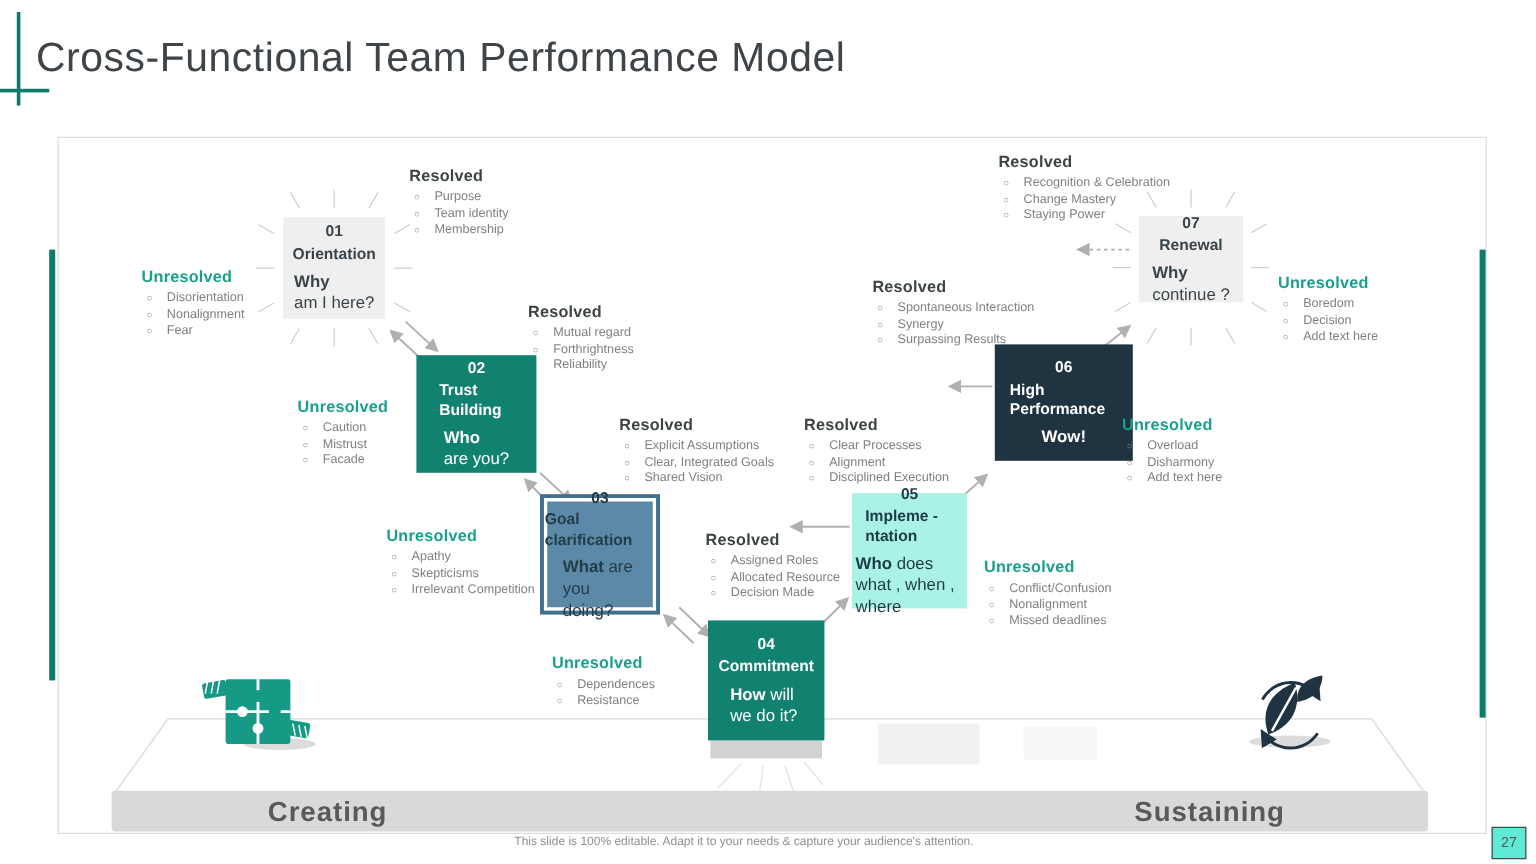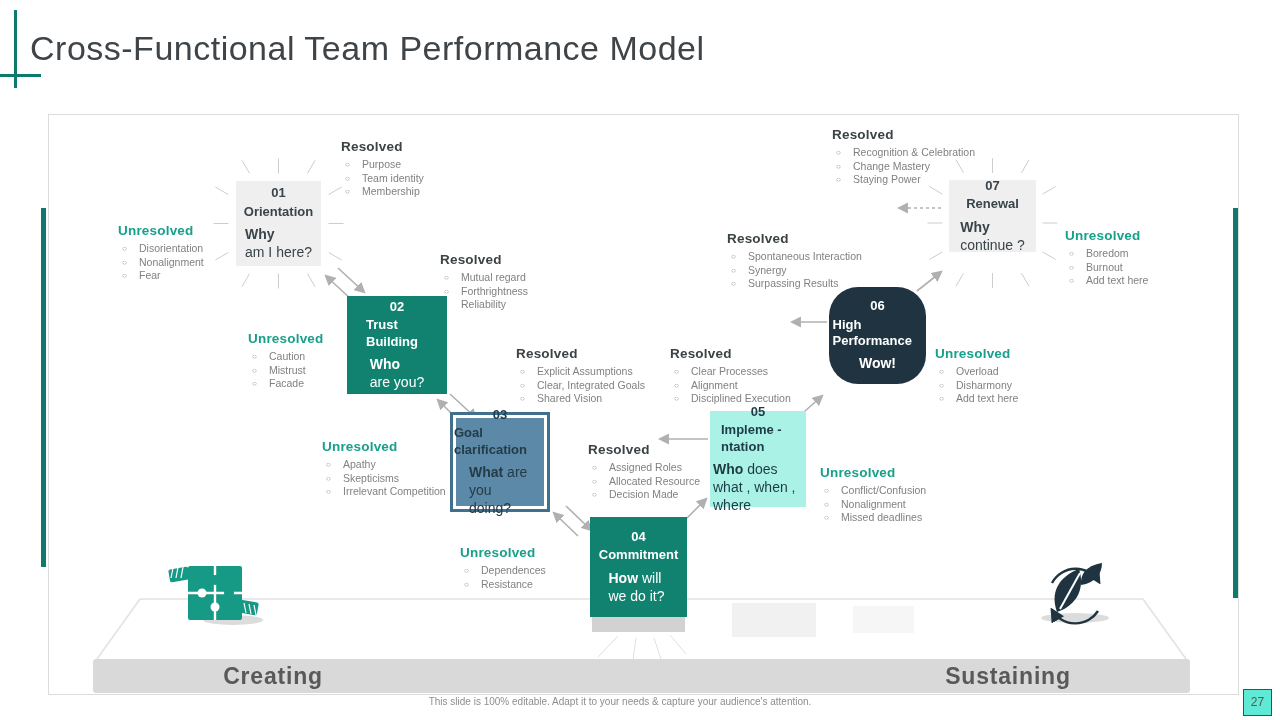--- a/index.html
+++ b/index.html
@@ -188,21 +188,21 @@
       <div class="stage teal" style="left: 590px; top: 517px; width: 97px; height: 100px;">
         <div class="st-num">04</div>
         <div class="st-title" style="max-width:92px">Commitment</div>
         <div class="st-q" style="max-width:60px"><b>How</b> <span>will we do it?</span></div>
       </div>
       <div class="stage mint" style="left: 710px; top: 411px; width: 96px; height: 96px;">
         <div class="st-num">05</div>
         <div class="st-title" style="max-width:74px">Impleme -ntation</div>
         <div class="st-q" style="max-width:90px"><b>Who</b> <span>does what , when , where</span></div>
       </div>
-      <div class="stage dark qb" style="left: 829px; top: 287px; width: 97px; height: 97px; border-radius: 29px;">
+      <div class="stage dark qb" style="left: 829px; top: 287px; width: 115px; height: 97px;">
         <div class="st-num">06</div>
         <div class="st-title" style="max-width:90px">High Performance</div>
         <div class="st-q" style="max-width:84px"><b>Wow!</b> <span></span></div>
       </div>
       <div class="stage light qb" style="left: 949px; top: 180px; width: 87px; height: 72px;">
         <div class="st-num">07</div>
         <div class="st-title" style="max-width:80px">Renewal</div>
         <div class="st-q" style="max-width:80px"><b>Why</b> <span>continue ?</span></div>
       </div>
     </div>
@@ -399,21 +399,21 @@
         </div>
       </div>
       <div class="vlist" style="left: 1065px; top: 228px;">
         <div class="vl-head unresolved">Unresolved</div>
         <div class="vl-item">
           <span class="blt">○</span>
           <span>Boredom</span>
         </div>
         <div class="vl-item">
           <span class="blt">○</span>
-          <span>Burnout</span>
+          <span>Decision</span>
         </div>
         <div class="vl-item">
           <span class="blt">○</span>
           <span>Add text here</span>
         </div>
       </div>
     </div>
 
   <div class="plat-front"></div>
   <div class="phase-label" style="left:93px;">Creating</div>

